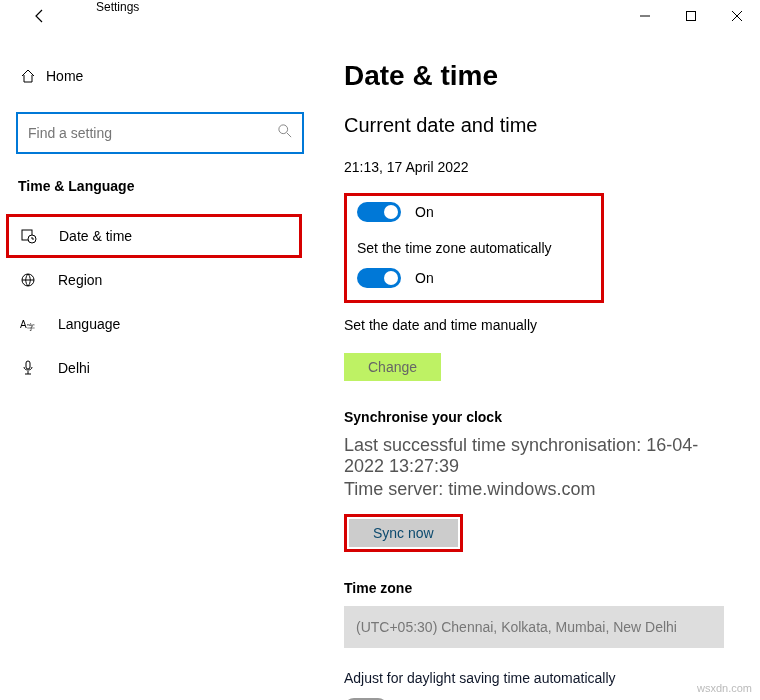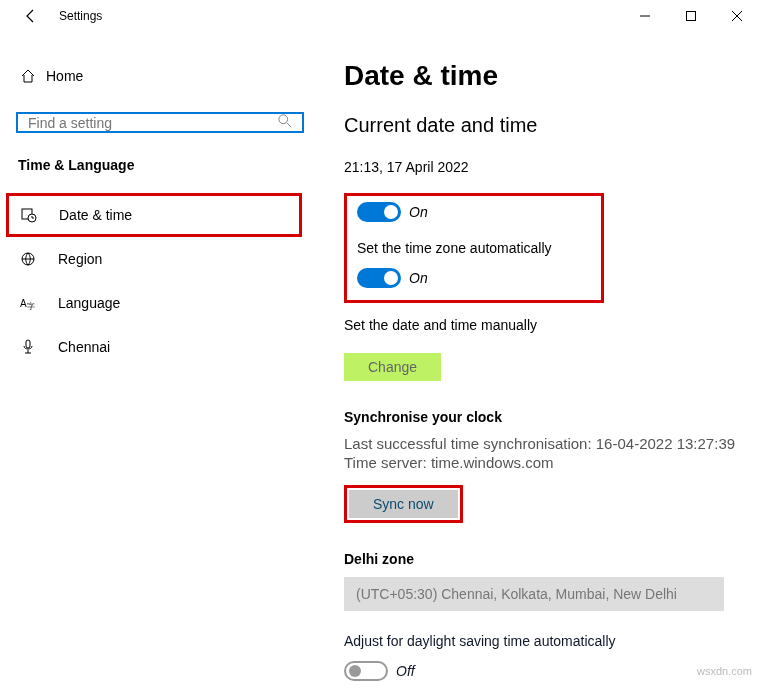--- a/index.html
+++ b/index.html
@@ -1,51 +1,51 @@
 <!DOCTYPE html>
 <html><head>
   <meta charset="utf-8">
   <style>
     * { margin:0; padding:0; box-sizing:border-box; font-family:"Segoe UI", Arial, sans-serif; }
     body { width:760px; height:700px; background:#fff; color:#000; position:relative; overflow:hidden; }
-    .titlebar { height:32px; display:flex; align-items:center; padding-left:7px; }
+    .titlebar { height:32px; display:flex; padding-left:16px;gap:28px; }
     .titlebar .back { width:48px; height:32px; display:flex; align-items:center; justify-content:center; color:#000; }
     .titlebar .title { font-size:12px; padding-left:4px; }
     .window-controls { position:absolute; top:0; right:0; display:flex; }
     .window-controls div { width:46px; height:32px; display:flex; align-items:center; justify-content:center; }
     .content { display:flex; height:calc(100% - 32px); }
     .sidebar { width:320px; padding:0 8px; border-right:0px solid #e5e5e5; }
     .home-row { display:flex; align-items:center; height:40px; padding-left:10px; margin-top:24px; gap:8px; font-size:14px; }
     .search-wrap { margin:16px 8px 24px; }
-    .search { display:flex; align-items:center; justify-content:center; border:2px solid #0078d7; height:21px; padding:0 10px; }
+    .search { display:flex; align-items:center; justify-content:center; border:2px solid #0078d7; height:42px; padding:0 10px; }
     .search input { border:none; outline:none; font-size:14px; width:100%; }
     .search input::placeholder { color:#767676; }
     .section-label { font-weight:600; font-size:14px; padding-left:10px; margin-bottom:20px; }
     .nav-item { display:flex; align-items:center; height:44px; padding-left:10px; gap:20px; font-size:14px; }
     .nav-item.selected { border:3px solid #d60000; margin:0 10px 0 -2px; padding-left:10px; background:#fff; }
     .icon-slot { width:20px; display:flex; justify-content:center; color:#444; }
     .main { flex:1; padding:28px 24px 0; overflow:hidden; }
     h1 { font-size:28px; font-weight:600; margin-bottom:22px; }
     h2 { font-size:20px; font-weight:400; margin-bottom:22px; }
     .sub { font-size:14px; margin-bottom:18px; }
     .toggle-block { margin-bottom:18px; }
     .toggle-label { font-size:14px; margin-bottom:12px; }
-    .toggle-row { display:flex; align-items:center; gap:8px; font-size:14px;font-style:italic; }
+    .toggle-row { display:flex; align-items:center; gap:14px; font-size:14px; }
     .toggle-on { width:44px; height:20px; background:#0078d7; border-radius:10px; position:relative; }
     .toggle-on::after { content:''; position:absolute; right:3px; top:3px; width:14px; height:14px; background:#fff; border-radius:50%; }
     .toggle-off { width:44px; height:20px; border:2px solid #999; border-radius:10px; position:relative; background:#fff; }
     .toggle-off::after { content:''; position:absolute; left:3px; top:2px; width:12px; height:12px; background:#999; border-radius:50%; }
     .btn { display:inline-block; background:#bef264; color:#666; font-size:14px; padding:6px 24px; border:none; }
     .btn.enabled { color:#0c4a6e; background:#ccc; }
     .section-head { font-size:14px; font-weight:600; margin:28px 0 10px; }
-    .info-text { font-size:15px; color:#555; margin-bottom:2px; }
+    .info-text { font-size:18px; color:#555; margin-bottom:2px; }
     .sync-wrap { border:3px solid #d60000; display:inline-block; padding:2px; margin-top:12px; }
-    .select-box { height:34px; background:#ddd; color:#777; display:flex; align-items:center; padding:0 12px; font-size:14px; margin-top:8px; width:380px; }
+    .select-box { height:42px; background:#ddd; color:#777; display:flex; align-items:center; padding:0 12px; font-size:14px; margin-top:8px; width:380px; }
     .highlight-box { border:3px solid #d60000; padding:6px 10px 12px; margin-bottom:14px; width:260px; }
-    .watermark { position:absolute; bottom:23px; right:8px; font-size:11px; color:#bbb; }
+    .watermark { position:absolute; bottom:6px; right:8px; font-size:11px; color:#bbb; }
     .disabled-text { color:#0f172a; }
   </style>
 </head>
 <body>
 
 <div class="titlebar">
   <div class="back">
     <svg width="16" height="16" viewBox="0 0 16 16">
         <path d="M10 2 L4 8 L10 14" stroke="#000" stroke-width="1.2" fill="none"></path>
       </svg>
@@ -119,21 +119,21 @@
       </span>
       <span>Language</span>
     </div>
     <div class="nav-item">
       <span class="icon-slot">
         <svg width="16" height="16" viewBox="0 0 16 16">
             <rect x="6" y="1" width="4" height="8" rx="2" fill="none" stroke="#000"></rect>
             <path d="M4 7 C4 11 12 11 12 7 M8 11 V14 M5 14 H11" fill="none" stroke="#000"></path>
           </svg>
       </span>
-      <span>Chennai</span>
+      <span>Delhi</span>
     </div>
   </div>
 
   <div class="main">
     <h1>Date &amp; time</h1>
     <h2>Current date and time</h2>
     <div class="sub">21:13, 17 April 2022</div>
 
     <div class="highlight-box">
       <div class="toggle-block">
@@ -154,21 +154,21 @@
     <div class="toggle-label">Set the date and time manually</div>
     <button class="btn" style="margin-top:8px">Change</button>
 
     <div class="section-head">Synchronise your clock</div>
     <div class="info-text">Last successful time synchronisation: 16-04-2022 13:27:39</div>
     <div class="info-text">Time server: time.windows.com</div>
     <div class="sync-wrap">
       <button class="btn enabled">Sync now</button>
     </div>
 
-    <div class="section-head">Delhi zone</div>
+    <div class="section-head">Time zone</div>
     <div class="select-box">
       <span>(UTC+05:30) Chennai, Kolkata, Mumbai, New Delhi</span>
     </div>
 
     <div class="toggle-label disabled-text" style="margin-top:22px">Adjust for daylight saving time automatically</div>
     <div class="toggle-row" style="margin-top:10px">
       <div class="toggle-off"></div>
       <span class="disabled-text">Off</span>
     </div>
   </div>

